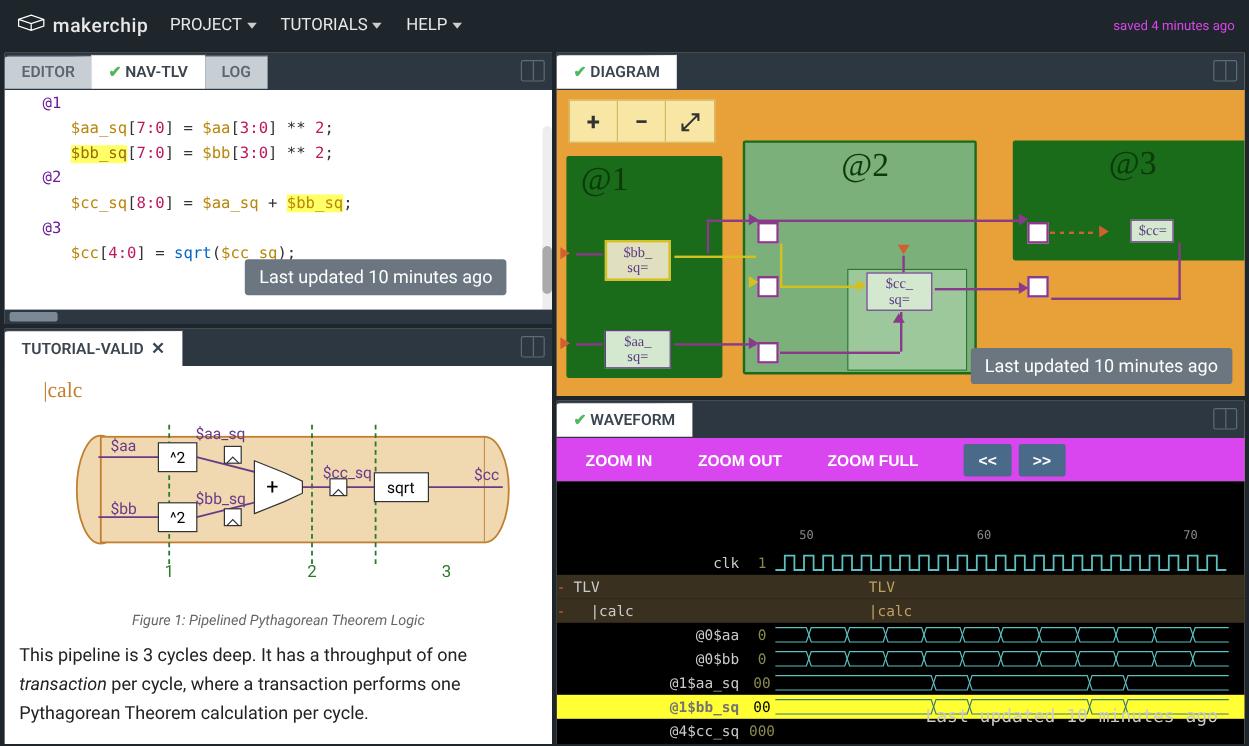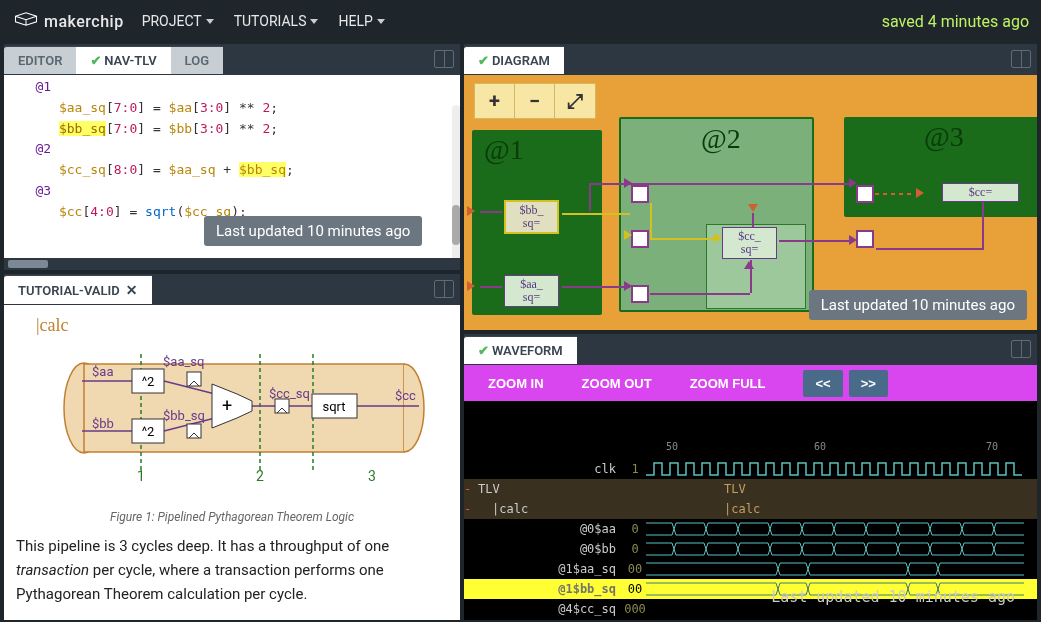--- a/index.html
+++ b/index.html
@@ -4,21 +4,21 @@
 <style>
 * { box-sizing: border-box; margin: 0; padding: 0; }
 body { font-family: -apple-system, BlinkMacSystemFont, "Segoe UI", Roboto, sans-serif; font-size: 14px; background: #1e252b; width: 1041px; height: 622px; overflow: hidden; color: #333; }
 .topbar { height: 42px; background: #1e252b; display: flex; align-items: center; padding: 0 12px; color: #e8e8e8; justify-content: space-between; }
 .topbar-left { display: flex; align-items: center; gap: 18px; }
 .logo { font-size: 16px; font-weight: 500; letter-spacing: 0.5px; display: flex; align-items: center; gap: 4px; }
 .logo-icon { width: 28px; height: 18px; display: inline-block; }
 .menu { display: flex; gap: 20px; font-size: 14px; }
 .menu-item { cursor: pointer; display: flex; align-items: center; gap: 4px; }
 .caret-down { width: 0; height: 0; border-left: 4px solid transparent; border-right: 4px solid transparent; border-top: 5px solid #ccc; }
-.saved { font-size: 16px; color: #bef264; }
+.saved { font-size: 11px; color: #d946ef; }
 .layout { display: grid; grid-template-columns: 456px 1fr; grid-template-rows: 226px 1fr; gap: 4px; padding: 2px 4px; height: 580px; }
 .panel { background: #fff; position: relative; display: flex; flex-direction: column; }
 .panel-header { height: 31px; background: #2d3741; display: flex; align-items: center; position: relative; }
 .tab { padding: 6px 14px; font-size: 13px; font-weight: 600; color: #5b6770; background: #c8cfd4; cursor: pointer; border-top: 1px solid #3a4550; }
 .tab.active { background: #fff; color: #3a4550; }
 .tab.first { border-top-left-radius: 3px; }
 .check-icon { color: #52b85c; font-weight: bold; margin-right: 3px; }
 .pane-icon { position: absolute; right: 6px; top: 6px; width: 20px; height: 18px; border: 1.5px solid #606a73; border-radius: 2px; cursor: pointer; display: flex; }
 .pane-icon::before { content: ''; width: 50%; border-right: 1.5px solid #606a73; }
 .code-area { flex: 1; background: #fff; font-family: "Menlo", "Consolas", monospace; font-size: 13px; padding: 2px 8px; overflow: hidden; position: relative; line-height: 1.6; white-space: pre; }
@@ -159,21 +159,21 @@
       <div class="reg-box" style="left:167px;top:210px;"></div>
       <div class="sig-box" style="left:258px;top:152px;width:55px;">$cc_
 sq=</div>
       <div class="tri" style="left:285px;top:128px;transform:rotate(90deg);"></div>
 
       <div class="stage-block" style="left:380px;top:42px;width:195px;height:100px;">
         <div class="stage-label" style="left:80px;">@3</div>
       </div>
       <div class="reg-box" style="left:392px;top:110px;"></div>
       <div class="reg-box" style="left:392px;top:155px;"></div>
-      <div class="sig-box" style="left:478px;top:108px;width:77px;">$cc=</div>
+      <div class="sig-box" style="left:478px;top:108px;width:36px;">$cc=</div>
 
       <div class="wire" style="left:98px;top:211px;width:68px;"></div>
       <div class="arrow-head" style="left:160px;top:206px;"></div>
       <div class="wire" style="left:125px;top:108px;width:260px;height:2px;"></div>
       <div class="wire wire-v" style="left:125px;top:108px;height:28px;"></div>
       <div class="arrow-head" style="left:160px;top:103px;"></div>
       <div class="arrow-head" style="left:385px;top:103px;"></div>
       <div class="dot-line" style="left:411px;top:118px;width:40px;"></div>
       <div class="tri" style="left:452px;top:113px;"></div>
 

